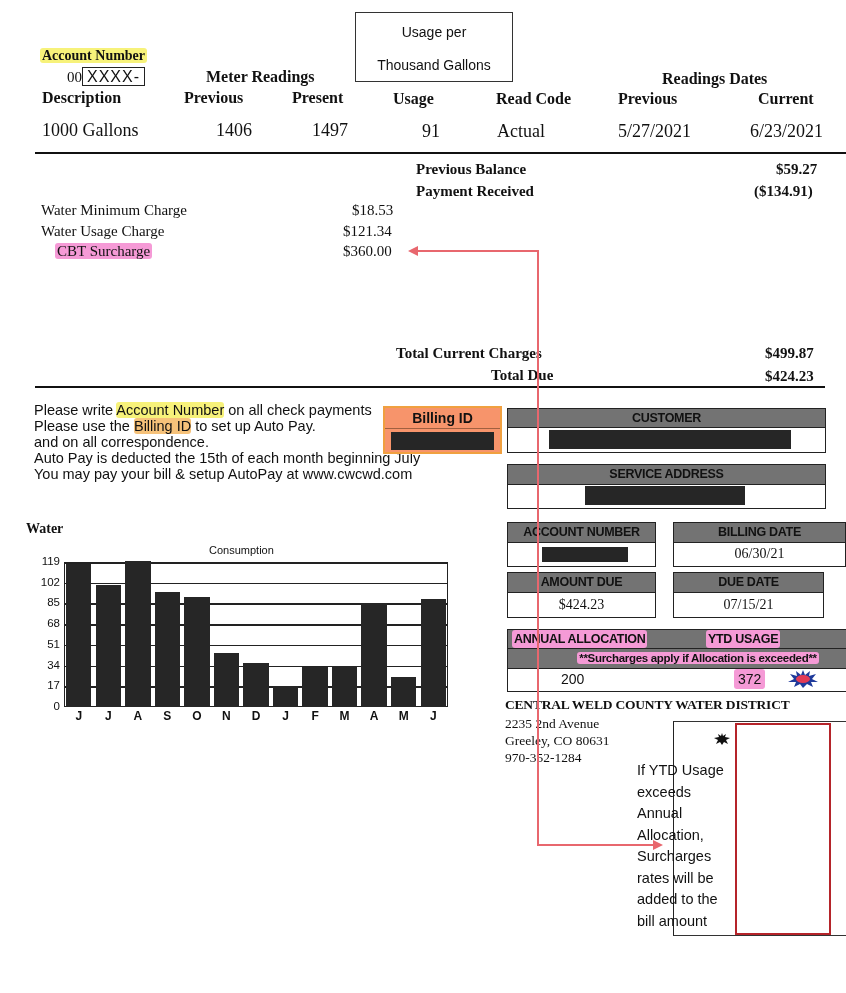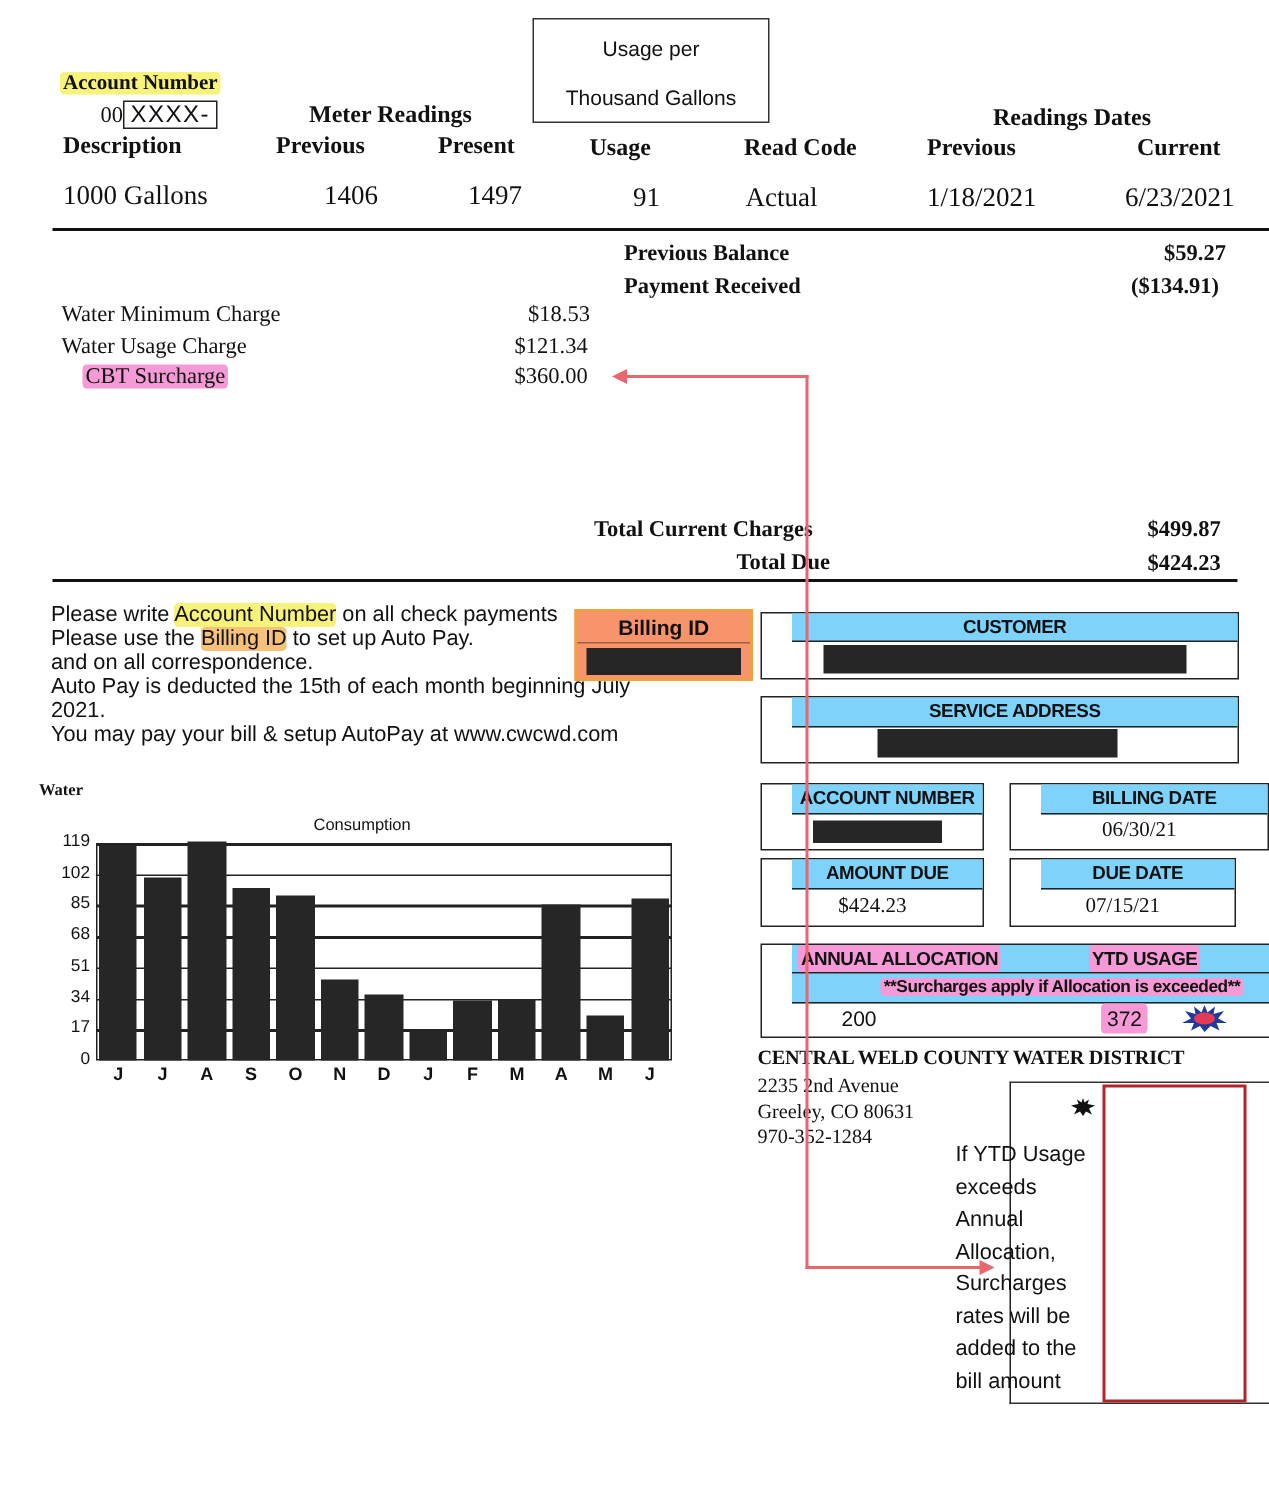--- a/index.html
+++ b/index.html
@@ -23,21 +23,21 @@
     .cell { font-size: 18px; }
 
     .rule { position:absolute; height:2px; background:#111; }
 
     .money { font-size: 15px; }
 
     .info { font-family:"Liberation Sans",sans-serif; font-size: 14.5px; line-height: 16px; }
 
     
     .box { position:absolute; border:1.5px solid #222; background:#fff; }
-    .box .bh { background:#7dd3fc; border-bottom:1.5px solid #222; text-align:center; font-family:"Liberation Sans",sans-serif; font-weight:bold; font-size:12.5px; letter-spacing:-0.3px;margin-left:20px; }
+    .box .bh { background:#737373; border-bottom:1.5px solid #222; text-align:center; font-family:"Liberation Sans",sans-serif; font-weight:bold; font-size:12.5px; letter-spacing:-0.3px; }
     .box .bv { text-align:center; font-family:"Liberation Serif",serif; font-size:14px; position:relative; }
     .redact { background:#262626; position:absolute; }
 
     
     .billid { position:absolute; left:383px; top:406px; width:119px; height:48px; border:2px solid #f0a040; background:#f7946b; }
     .billid .t { text-align:center; font-family:"Liberation Sans",sans-serif; font-size:14px; font-weight:bold; height:21px; line-height:21px; border-bottom:1px solid #a06040; }
 
     
     .chart-title { font-family:"Liberation Sans",sans-serif; font-size:11px; }
     .ytick { position:absolute; font-family:"Liberation Sans",sans-serif; font-size:11.5px; text-align:right; width:26px; }
@@ -77,21 +77,21 @@
 <div class="abs hdr" style="left:393px;top:90px;">Usage</div>
 <div class="abs hdr" style="left:496px;top:90px;">Read Code</div>
 <div class="abs hdr" style="left:618px;top:90px;">Previous</div>
 <div class="abs hdr" style="left:758px;top:90px;">Current</div>
 
 <div class="abs cell" style="left:42px;top:120px;">1000 Gallons</div>
 <div class="abs cell" style="left:216px;top:120px;">1406</div>
 <div class="abs cell" style="left:312px;top:120px;">1497</div>
 <div class="abs cell" style="left:422px;top:121px;">91</div>
 <div class="abs cell" style="left:497px;top:121px;">Actual</div>
-<div class="abs cell" style="left:618px;top:121px;">1/18/2021</div>
+<div class="abs cell" style="left:618px;top:121px;">5/27/2021</div>
 <div class="abs cell" style="left:750px;top:121px;">6/23/2021</div>
 
 <div class="rule" style="left:35px;top:152px;width:811px;"></div>
 
 <div class="abs money b" style="left:416px;top:161px;">Previous Balance</div>
 <div class="abs money b" style="left:776px;top:161px;">$59.27</div>
 <div class="abs money b" style="left:416px;top:183px;">Payment Received</div>
 <div class="abs money b" style="left:754px;top:183px;">($134.91)</div>
 
 <div class="abs money" style="left:41px;top:202px;">Water Minimum Charge</div>
@@ -106,21 +106,20 @@
 <div class="abs money b" style="left:491px;top:367px;">Total Due</div>
 <div class="abs money b" style="left:765px;top:368px;">$424.23</div>
 
 <div class="rule" style="left:35px;top:386px;width:790px;"></div>
 
 <div class="abs info" style="left:34px;top:402px;">
   <div><span>Please write </span><span class="hl-yellow" style="padding:0">Account Number</span><span> on all check payments</span></div>
   <div><span>Please use the </span><span class="hl-orange" style="padding:0">Billing ID</span><span> to set up Auto Pay.</span></div>
   <div>and on all correspondence.</div>
   <div>Auto Pay is deducted the 15th of each month beginning July</div>
-  <div>2021.</div>
   <div><span>You may pay your bill &amp; setup AutoPay at www.cwcwd.com</span></div>
 </div>
 
 <div class="billid">
   <div class="t">Billing ID</div>
   <div class="redact" style="left:6px;top:24px;width:103px;height:18px;"></div>
 </div>
 
 <div class="box" style="left:507px;top:408px;width:319px;height:45px;">
   <div class="bh" style="height:19px;line-height:18px;">CUSTOMER</div>
@@ -190,21 +189,21 @@
   <div>If YTD Usage</div>
   <div>exceeds</div>
   <div>Annual</div>
   <div>Allocation,</div>
   <div>Surcharges</div>
   <div>rates will be</div>
   <div>added to the</div>
   <div>bill amount</div>
 </div>
 
-<div class="abs serif b" style="left:26px;top:521px;font-size:11px;">Water</div>
+<div class="abs serif b" style="left:26px;top:521px;font-size:14px;">Water</div>
 <div class="abs chart-title" style="left:209px;top:544px;">Consumption</div>
 <div id="chart" style="position:absolute;left:0;top:0;width:846px;height:993px;pointer-events:none;">
     <div style="position: absolute; left: 64px; top: 562px; width: 384px; height: 145px; border: 1.5px solid rgb(34, 34, 34);"></div>
     <div class="ytick" style="left: 34px; top: 700px;">0</div>
     <div class="grid" style="left: 64px; top: 686.286px; width: 384px;"></div>
     <div class="ytick" style="left: 34px; top: 679.286px;">17</div>
     <div class="grid" style="left: 64px; top: 665.571px; width: 384px;"></div>
     <div class="ytick" style="left: 34px; top: 658.571px;">34</div>
     <div class="grid" style="left: 64px; top: 644.857px; width: 384px;"></div>
     <div class="ytick" style="left: 34px; top: 637.857px;">51</div>

